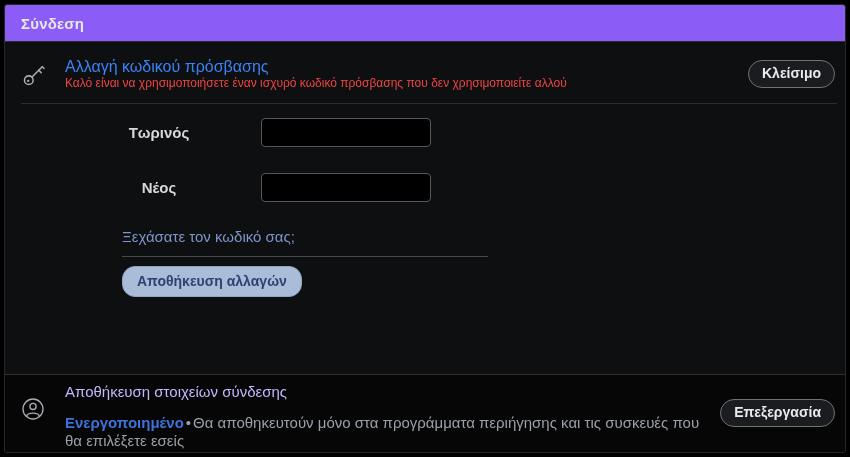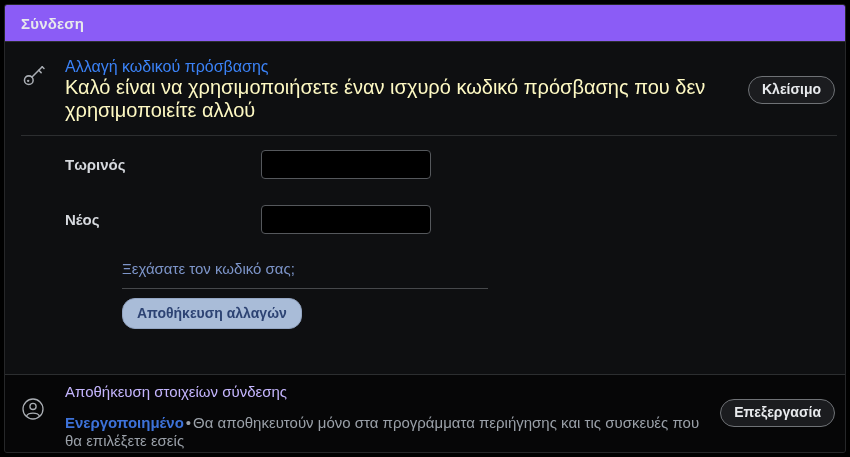--- a/index.html
+++ b/index.html
@@ -21,37 +21,37 @@
   
   .pw-section { flex:1; background:#0e0f11; }
 
   .section-head {
     display:flex; align-items:flex-start; padding:16px 10px 13px 16px;
   }
   .icon-box { width:28px; margin-right:16px; margin-top:4px; flex:none; }
   .icon-box svg { display:block; }
   .head-text { flex:1; min-width:0; }
   .sec-title { font-size:16px; color:#3b82f6; }
-  .sec-sub { font-size:20px; color:#fef9c3; }
+  .sec-sub { font-size:12px; color:#ef4444; }
 
   .ghost-btn {
     flex:none; align-self:center; cursor:pointer;
     background:#1b1c1f; color:#e8eaed;
     border:1px solid #6f7276; border-radius:14px;
     font-family:inherit; font-size:14px; font-weight:600;
     padding:4px 13px 5px 13px; line-height:17px;
   }
 
   .head-divider { border-top:1px solid #2c2e30; margin:0 8px 0 16px; }
 
   .pw-form { padding:14px 0 18px 60px; }
   .form-row { display:grid; grid-template-columns:188px 170px; column-gap:8px;
     align-items:center; margin-bottom:26px; }
   .form-row label {
-    text-align:left; font-size:15px; font-weight:600; color:#d6d9de;
+    text-align:center; font-size:15px; font-weight:600; color:#d6d9de;
     line-height:19px;
   }
   .form-row input {
     width:170px; height:29px; background:#000; color:#e4e6eb;
     border:1px solid #55585c; border-radius:4px; padding:0 8px; font-size:14px;
   }
 
   .form-foot { margin-left:57px; width:366px; }
   .forgot-link { display:inline-block; font-size:15px; color:var(--link,#7d95c9);
     text-decoration:none; cursor:pointer; }

